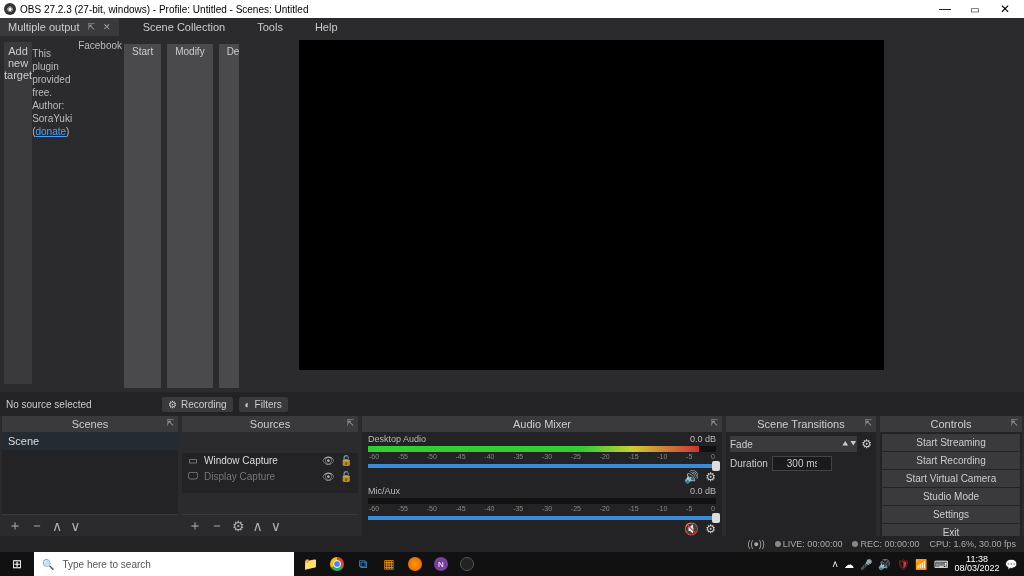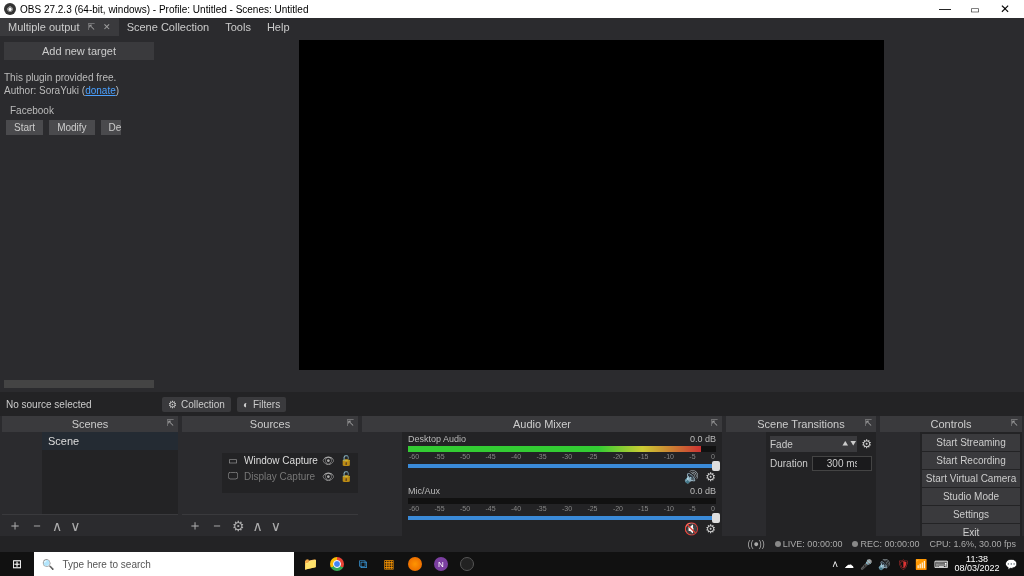--- a/index.html
+++ b/index.html
@@ -9,54 +9,54 @@
 .titlebar { height: 18px; background: #fff; display: flex; align-items: center; padding: 0 4px; color: #000; font-size: 10px; }
 .titlebar .obs-icon { width: 12px; height: 12px; border-radius: 50%; background: #333; margin-right: 4px; display:flex;align-items:center;justify-content:center;color:#fff;font-size:7px;}
 .titlebar .spacer { flex: 1; }
 .titlebar .winbtn { width: 30px; text-align: center; font-size: 12px; cursor: pointer; }
 .titlebar .winmin::after { content: "—"; }
 .titlebar .winmax { font-size: 10px; }
 .titlebar .winmax::after { content: "▭"; }
 .titlebar .winclose::after { content: "✕"; }
 
 
-.menurow { height: 18px; display: flex; align-items: stretch; background: #2b2b2e; font-size: 11px; }
+.menurow { height: 18px; display: flex; align-items: stretch; background: #2b2b2e; font-size: 11px; gap: 16px; }
 .dock-tab { background: #3a3a3d; display: flex; align-items: center; padding: 0 8px; gap: 8px; }
 .dock-tab .pin, .dock-tab .close { font-size: 9px; opacity: .7; cursor: pointer; }
 .menu-item { padding: 1px 8px; display: flex; align-items: center; cursor: pointer; }
 .menu-gap { flex: 1; }
 
 
 .main { position: absolute; top: 36px; left: 0; right: 0; bottom: 184px; display: flex; }
-.left-panel { width: 158px; background: #2b2b2e; padding: 4px; display:flex; flex-direction:column; }
+.left-panel { width: 158px; background: #2b2b2e; padding: 4px; display:flex; flex-direction:row; }
 .add-target { background: #3a3a3d; text-align: center; padding: 3px 0; margin: 2px 0 4px; cursor: pointer; }
 .plugin-txt { font-size: 10px; color: #bbb; line-height: 1.3; margin-top: 7px; }
 .donate { color: #4aa0ff; text-decoration: underline; cursor: pointer; }
-.fb-label { margin-top: 8px; font-size: 10px; color: #bbb; padding-left: 6px; }
+.fb-label { font-size: 10px; color: #bbb; padding-left: 6px; }
 .fb-row { display: flex; gap: 6px; margin-top: 4px; padding: 0 2px; }
 .fb-btn { background: #4a4a4d; padding: 2px 8px; font-size: 10px; cursor: pointer; flex:0 0 auto; }
 .fb-btn.cut { width: 20px; overflow: hidden; white-space: nowrap; }
 .left-scroll { margin-top:auto; height:8px; background:#444; width:100%; }
 
 .preview-wrap { flex: 1; display: flex; justify-content: center; padding: 4px 10px; }
 .preview { width: 585px; height: 330px; background: #000; }
 
 
 .midrow { position: absolute; left:0; right:0; bottom: 160px; height: 24px; display: flex; align-items: center; background: #232325; padding: 0 6px; gap: 6px; font-size: 10px; }
 .midrow .nosrc { flex: 0 0 150px; }
 .pill { background: #3a3a3d; padding: 2px 6px; border-radius: 2px; display:flex; align-items:center; gap:4px; cursor:pointer; font-size:10px;}
 .pill .gear, .pill .circ { font-size: 10px; }
 .midrow .filler { flex:1; }
 
 
 .docks { position: absolute; left:0; right:0; bottom: 24px; top: calc(100% - 160px); display: flex; gap: 4px; padding: 0 2px; }
 .dock { background: #2b2b2e; display: flex; flex-direction: column; }
 .dock-header { background: #3a3a3d; text-align: center; font-size: 11px; padding: 2px 12px; position: relative; display:flex; justify-content:center; }
 .dock-header .pop { position:absolute; right:4px; top:2px; font-size:9px; opacity:.7; cursor:pointer; }
-.dock-body { flex: 1; background: #232325; overflow:hidden; position:relative;margin-left:40px; }
+.dock-body { flex: 1; background: #232325; overflow:hidden; position:relative; }
 .dock-footer { background: #2b2b2e; height: 22px; display: flex; align-items: center; gap: 8px; padding: 0 6px; font-size: 14px; border-top:1px solid #3a3a3d; }
 .dock-footer span { cursor:pointer; opacity:.8; }
 
 .d-scenes { width: 176px; }
 .d-sources { width: 176px; gap: 21px; }
 .d-mixer { flex: 1; }
 .d-trans { width: 150px; }
 .d-ctrl { width: 142px; }
 
 .scene-item { padding: 3px 6px; background: #2e5e8e22; color:#ddd; }
@@ -102,21 +102,21 @@
 .tb-clock div { font-size:9px; }
 
 
 .circ-icon { width:14px;height:14px;border-radius:50%;display:inline-block;}
 </style>
 </head>
 <body>
 
 <div class="titlebar">
   <span class="obs-icon">◉</span>
-  <span>OBS 27.2.3 (64-bit, windows) - Profile: Untitled - Scenes: Untitled</span>
+  <span>OBS 27.2.3 (27-bit, windows) - Profile: Untitled - Scenes: Untitled</span>
   <span class="spacer"></span>
   <span class="winbtn winmin"></span>
   <span class="winbtn winmax"></span>
   <span class="winbtn winclose"></span>
 </div>
 
 <div class="menurow">
   <div class="dock-tab">
     <span>Multiple output</span>
     <span class="pin">⇱</span>
@@ -147,21 +147,21 @@
   </div>
   <div class="preview-wrap">
     <div class="preview"></div>
   </div>
 </div>
 
 <div class="midrow">
   <div class="nosrc">No source selected</div>
   <div class="pill">
       <span class="gear">⚙</span>
-      <span>Collection</span>
+      <span>Recording</span>
     </div>
   <div class="pill">
       <span class="circ">◐</span>
       <span>Filters</span>
     </div>
   <div class="filler"></div>
 </div>
 
 <div class="docks">
 

